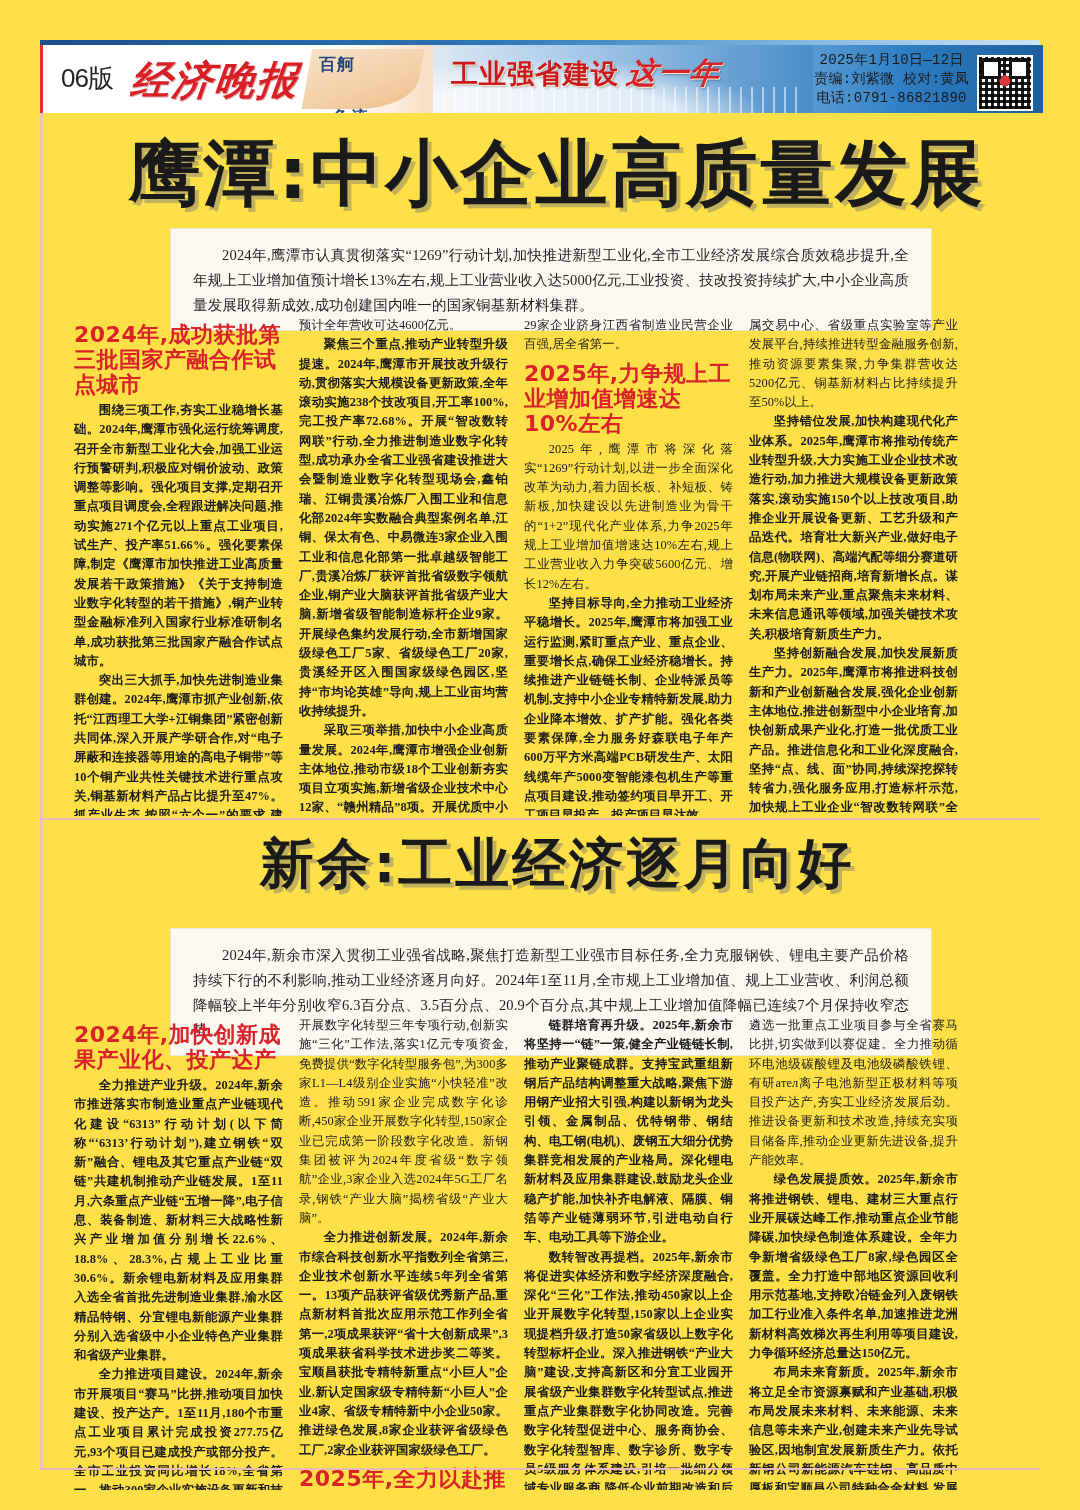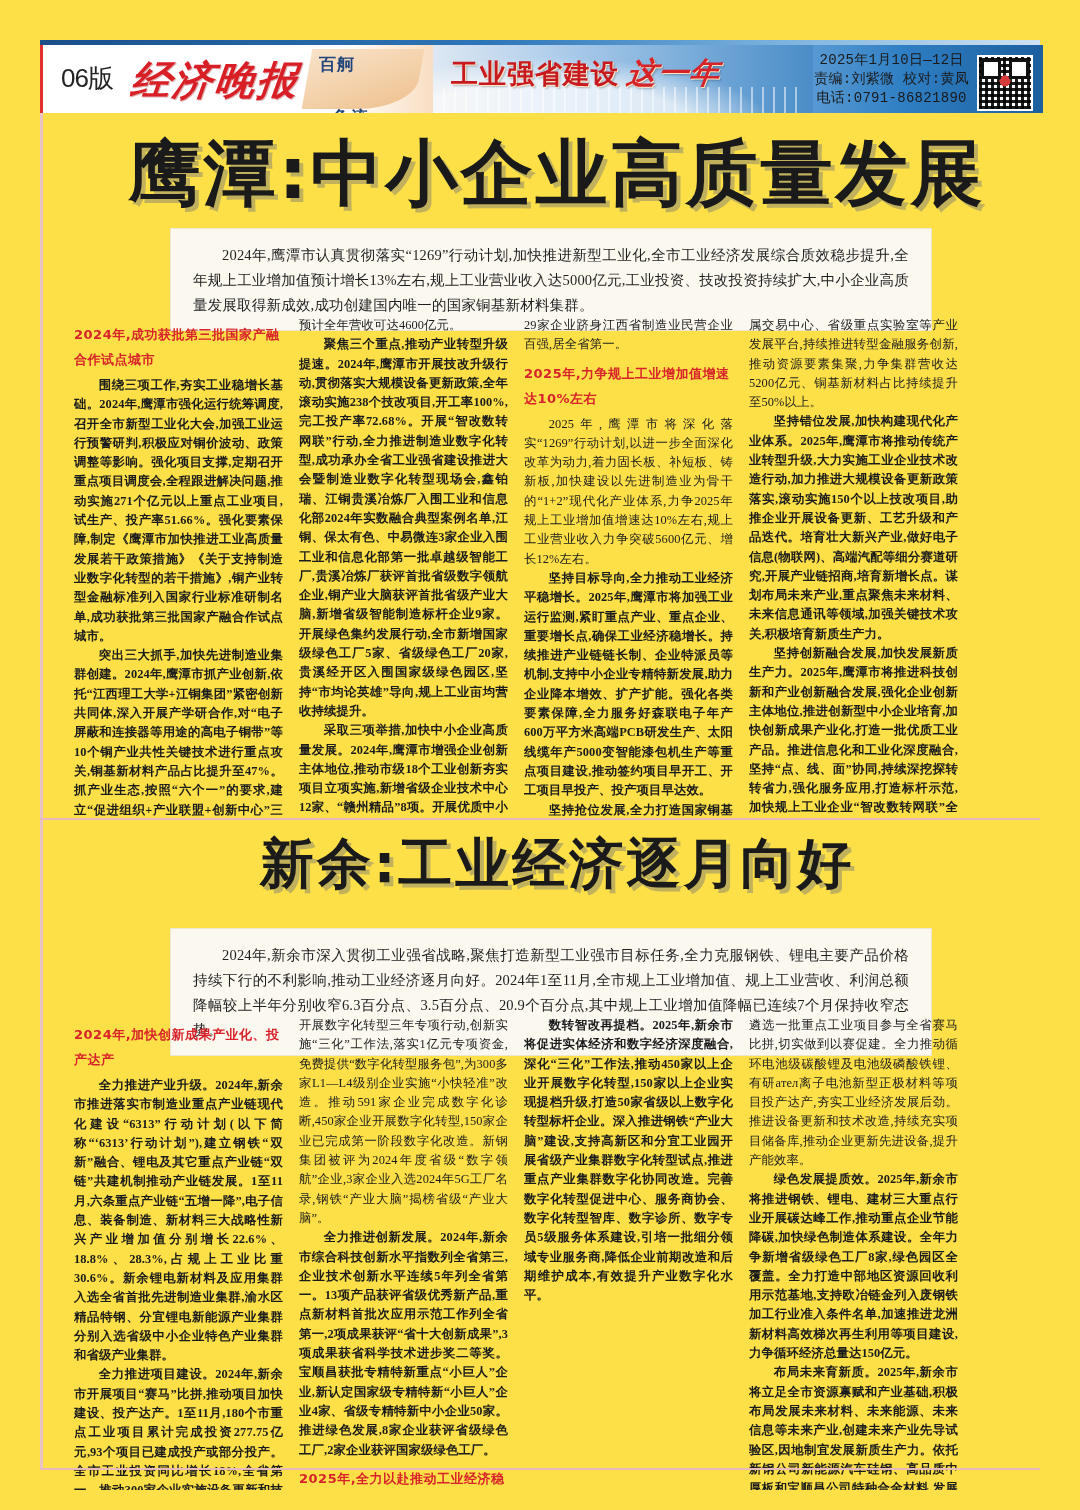--- a/index.html
+++ b/index.html
@@ -130,21 +130,21 @@
     font-size:12.4px;line-height:19.3px;color:#1b1b1b;
     text-align:justify;text-justify:inter-ideograph;
     letter-spacing:.1px;
     overflow:hidden;
   }
   .col p{margin:0;text-indent:2em;}
   .col p.sub{font-weight:bold;}
   .col h3{
     margin:6px 0 4px 0;
     font-family:"DejaVu Sans","Liberation Sans",sans-serif;
-    font-size:13px;line-height:25px;font-weight:bold;
+    font-size:22px;line-height:25px;font-weight:bold;
     color:#d8232a;letter-spacing:.5px;text-indent:0;
     text-align:left;
   }
   .bold-run{font-weight:bold;}
 
   
   .divider{
     position:absolute;left:40px;width:1000px;height:2px;
     background:#e8b9bd;
   }
@@ -235,20 +235,21 @@
     </div>
 
     <div class="col">
       <p style="text-indent:0">开展数字化转型三年专项行动,创新实施“三化”工作法,落实1亿元专项资金,免费提供“数字化转型服务包”,为300多家L1—L4级别企业实施“小快轻准”改造。推动591家企业完成数字化诊断,450家企业开展数字化转型,150家企业已完成第一阶段数字化改造。新钢集团被评为2024年度省级“数字领航”企业,3家企业入选2024年5G工厂名录,钢铁“产业大脑”揭榜省级“产业大脑”。</p>
       <p class="sub"><span class="bold-run">全力推进创新发展。</span><span>2024年,新余市综合科技创新水平指数列全省第三,企业技术创新水平连续5年列全省第一。13项产品获评省级优秀新产品,重点新材料首批次应用示范工作列全省第一,2项成果获评“省十大创新成果”,3项成果获省科学技术进步奖二等奖。宝顺昌获批专精特新重点“小巨人”企业,新认定国家级专精特新“小巨人”企业4家、省级专精特新中小企业50家。推进绿色发展,8家企业获评省级绿色工厂,2家企业获评国家级绿色工厂。</span></p>
       <h3>2025年,全力以赴推动工业经济稳增长</h3>
 
     </div>
 
     <div class="col">
+      <p class="sub"><span class="bold-run">链群培育再升级。</span><span>2025年,新余市将坚持一“链”一策,健全产业链链长制,推动产业聚链成群。支持宝武重组新钢后产品结构调整重大战略,聚焦下游用钢产业招大引强,构建以新钢为龙头引领、金属制品、优特钢带、钢结构、电工钢(电机)、废钢五大细分优势集群竞相发展的产业格局。深化锂电新材料及应用集群建设,鼓励龙头企业稳产扩能,加快补齐电解液、隔膜、铜箔等产业链薄弱环节,引进电动自行车、电动工具等下游企业。</span></p>
       <p class="sub"><span class="bold-run">数转智改再提档。</span><span>2025年,新余市将促进实体经济和数字经济深度融合,深化“三化”工作法,推动450家以上企业开展数字化转型,150家以上企业实现提档升级,打造50家省级以上数字化转型标杆企业。深入推进钢铁“产业大脑”建设,支持高新区和分宜工业园开展省级产业集群数字化转型试点,推进重点产业集群数字化协同改造。完善数字化转型促进中心、服务商协会、数字化转型智库、数字诊所、数字专员5级服务体系建设,引培一批细分领域专业服务商,降低企业前期改造和后期维护成本,有效提升产业数字化水平。</span></p>
 
     </div>
 
     <div class="col">
       <p style="text-indent:0">遴选一批重点工业项目参与全省赛马比拼,切实做到以赛促建。全力推动循环电池级碳酸锂及电池级磷酸铁锂、有研ател离子电池新型正极材料等项目投产达产,夯实工业经济发展后劲。推进设备更新和技术改造,持续充实项目储备库,推动企业更新先进设备,提升产能效率。</p>
       <p class="sub"><span class="bold-run">绿色发展提质效。</span><span>2025年,新余市将推进钢铁、锂电、建材三大重点行业开展碳达峰工作,推动重点企业节能降碳,加快绿色制造体系建设。全年力争新增省级绿色工厂8家,绿色园区全覆盖。全力打造中部地区资源回收利用示范基地,支持欧冶链金列入废钢铁加工行业准入条件名单,加速推进龙洲新材料高效梯次再生利用等项目建设,力争循环经济总量达150亿元。</span></p>
       <p class="sub"><span class="bold-run">布局未来育新质。</span><span>2025年,新余市将立足全市资源禀赋和产业基础,积极布局发展未来材料、未来能源、未来信息等未来产业,创建未来产业先导试验区,因地制宜发展新质生产力。依托新钢公司新能源汽车硅钢、高品质中厚板和宝顺昌公司特种合金材料,发展未来材料产业。依托沃格光电Mini/Micro LED玻璃基板技术优势,发展未来显示产业。</span></p>
 
     </div>

